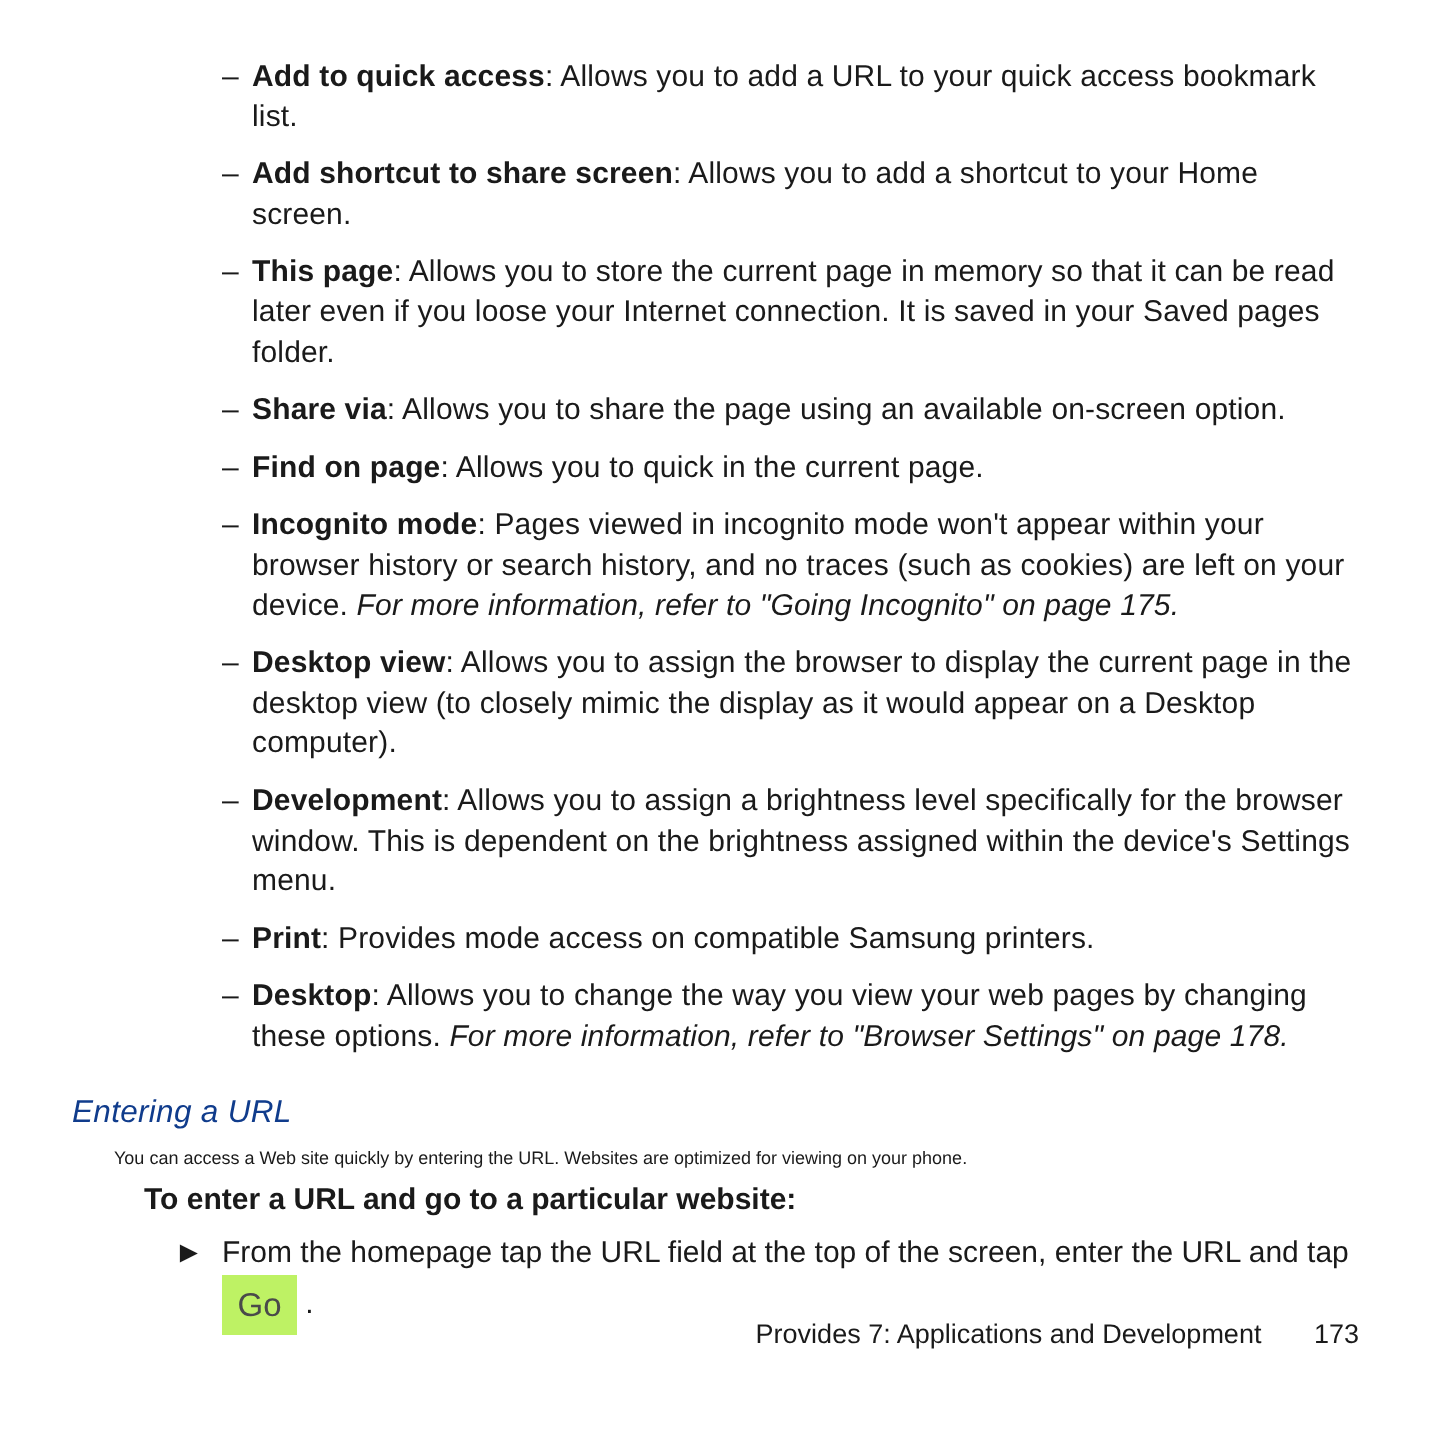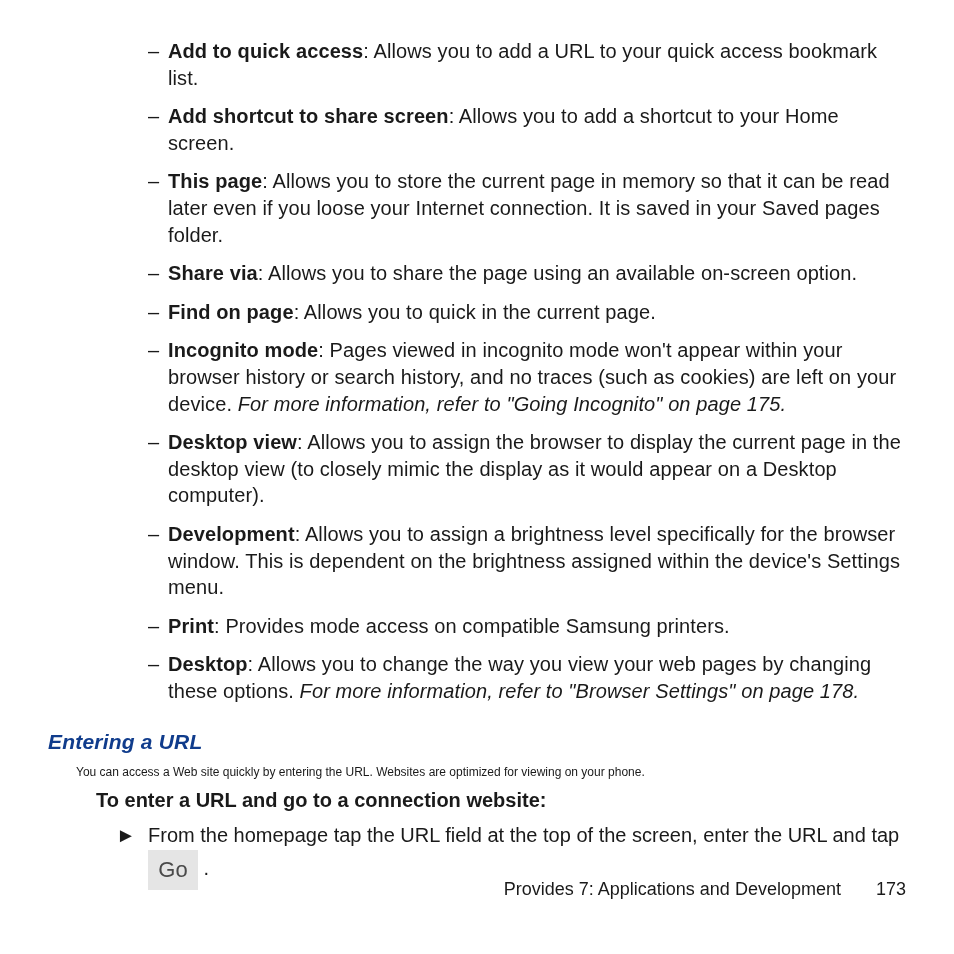--- a/index.html
+++ b/index.html
@@ -37,21 +37,21 @@
     top: 0;
   }
   .term {
     font-weight: 700;
   }
   .xref {
     font-style: italic;
   }
   .section-heading {
     color: #103c8c;
-    font-weight: 700;
+    font-weight: 400;
     font-style: italic;
     font-size: 21px;
     margin: 26px 0 10px 0;
     letter-spacing: 0.2px;
   }
   .intro {
     font-size: 12px;
     line-height: 1.35;
     margin: 0 0 8px 28px;
   }
@@ -69,21 +69,21 @@
   }
   .step .arrow {
     position: absolute;
     left: 0;
     top: 0;
   }
   .go-btn {
     display: inline-block;
     min-width: 42px;
     text-align: center;
-    background: #e5e5e5;
+    background: #bef264;
     color: #4a4a4a;
     font-size: 22px;
     padding: 3px 4px 4px 4px;
     vertical-align: middle;
     font-family: Arial, Helvetica, sans-serif;
   }
   .footer {
     position: absolute;
     right: 48px;
     bottom: 54px;
@@ -109,21 +109,21 @@
       <li><span class="dash">–</span><span class="term">Desktop view</span><span>: Allows you to assign the browser to display the current page in the desktop view (to closely mimic the display as it would appear on a Desktop computer).</span></li>
       <li><span class="dash">–</span><span class="term">Development</span><span>: Allows you to assign a brightness level specifically for the browser window. This is dependent on the brightness assigned within the device's Settings menu.</span></li>
       <li><span class="dash">–</span><span class="term">Print</span><span>: Provides mode access on compatible Samsung printers.</span></li>
       <li><span class="dash">–</span><span class="term">Desktop</span><span>: Allows you to change the way you view your web pages by changing these options. </span><span class="xref">For more information, refer to "Browser Settings" on page 178.</span></li>
     </ul>
 
   <div class="section-heading">Entering a URL</div>
 
   <p class="intro">You can access a Web site quickly by entering the URL. Websites are optimized for viewing on your phone.</p>
 
-  <div class="sub-heading">To enter a URL and go to a connection website:</div>
+  <div class="sub-heading">To enter a URL and go to a particular website:</div>
 
   <div class="step">
     <span class="arrow">►</span>
     <span>From the homepage tap the URL field at the top of the screen, enter the URL and tap </span>
     <span class="go-btn">Go</span>
     <span> .</span>
   </div>
 
   <div class="footer">
     <span>Provides 7:  Applications and Development</span>

